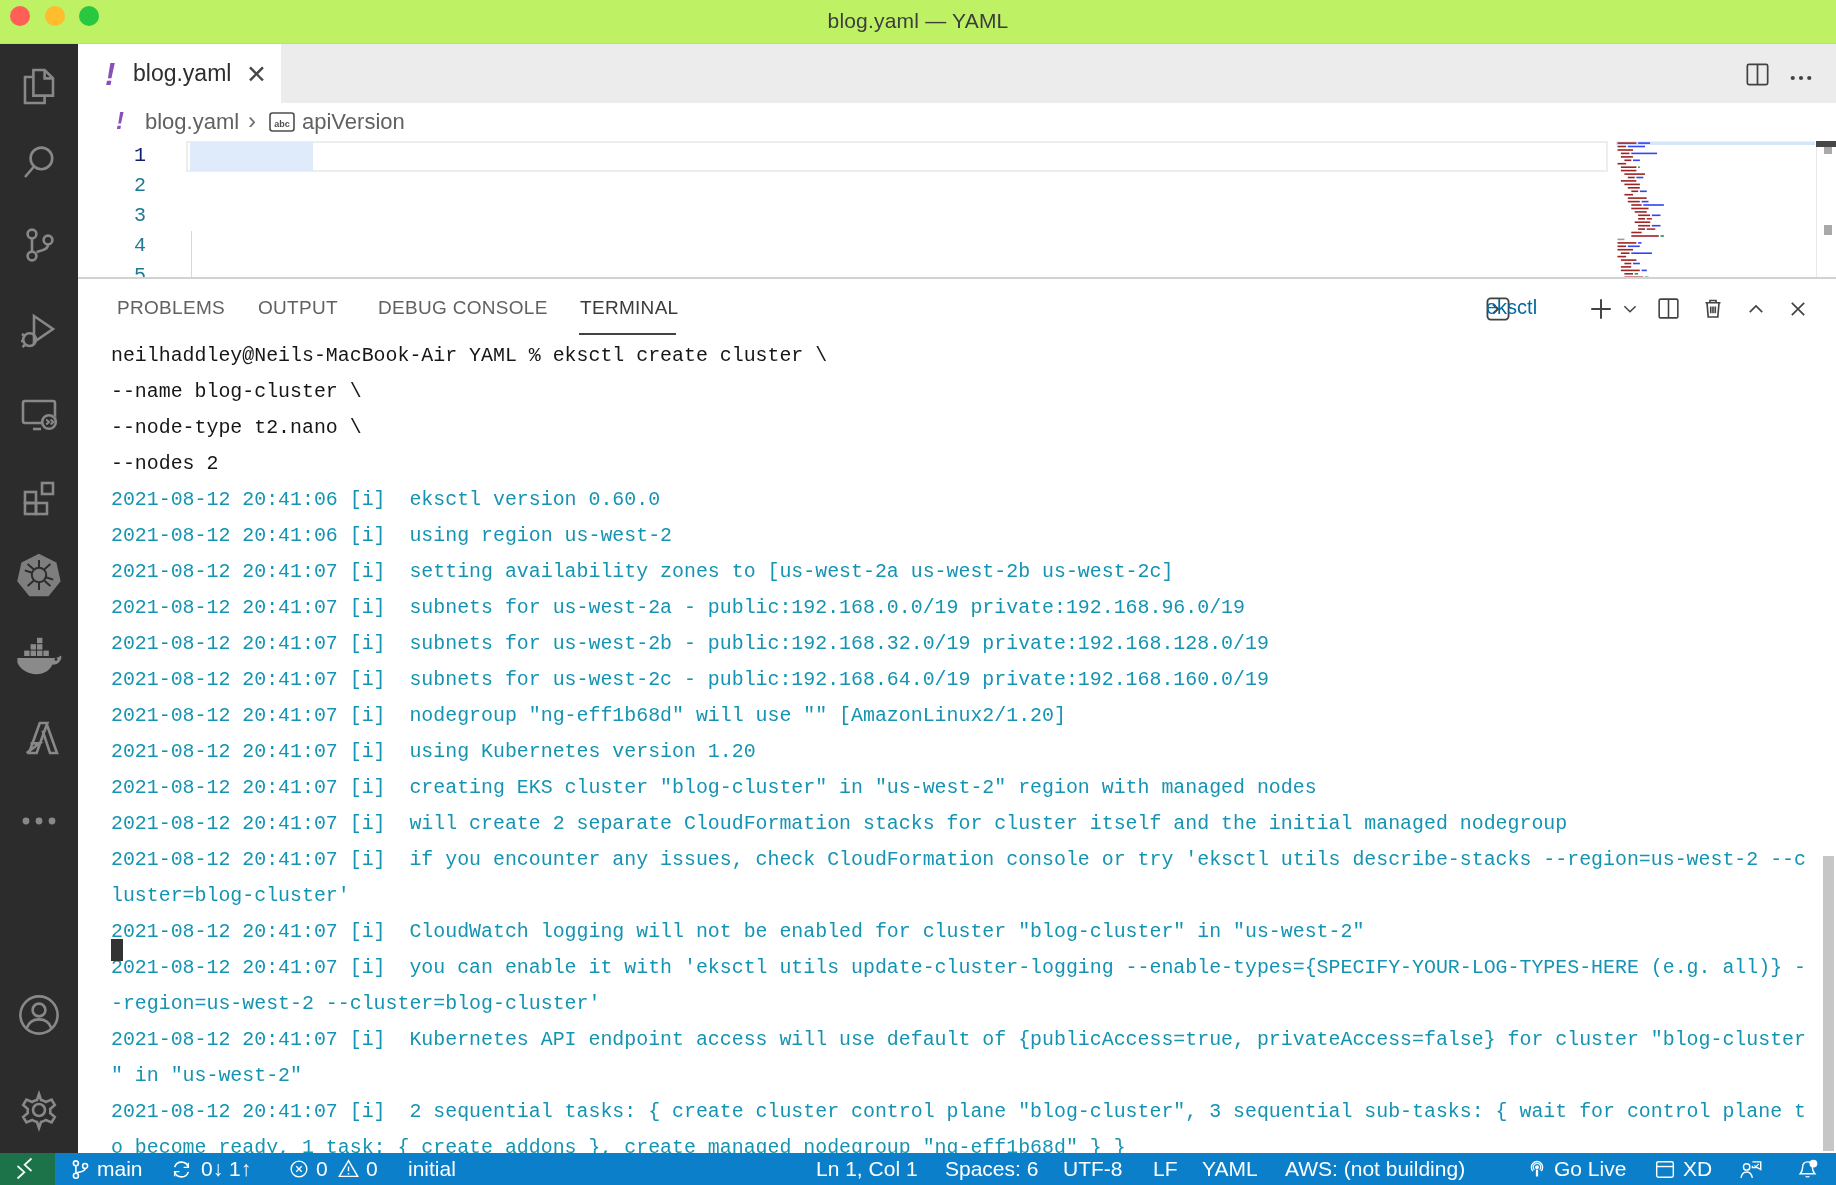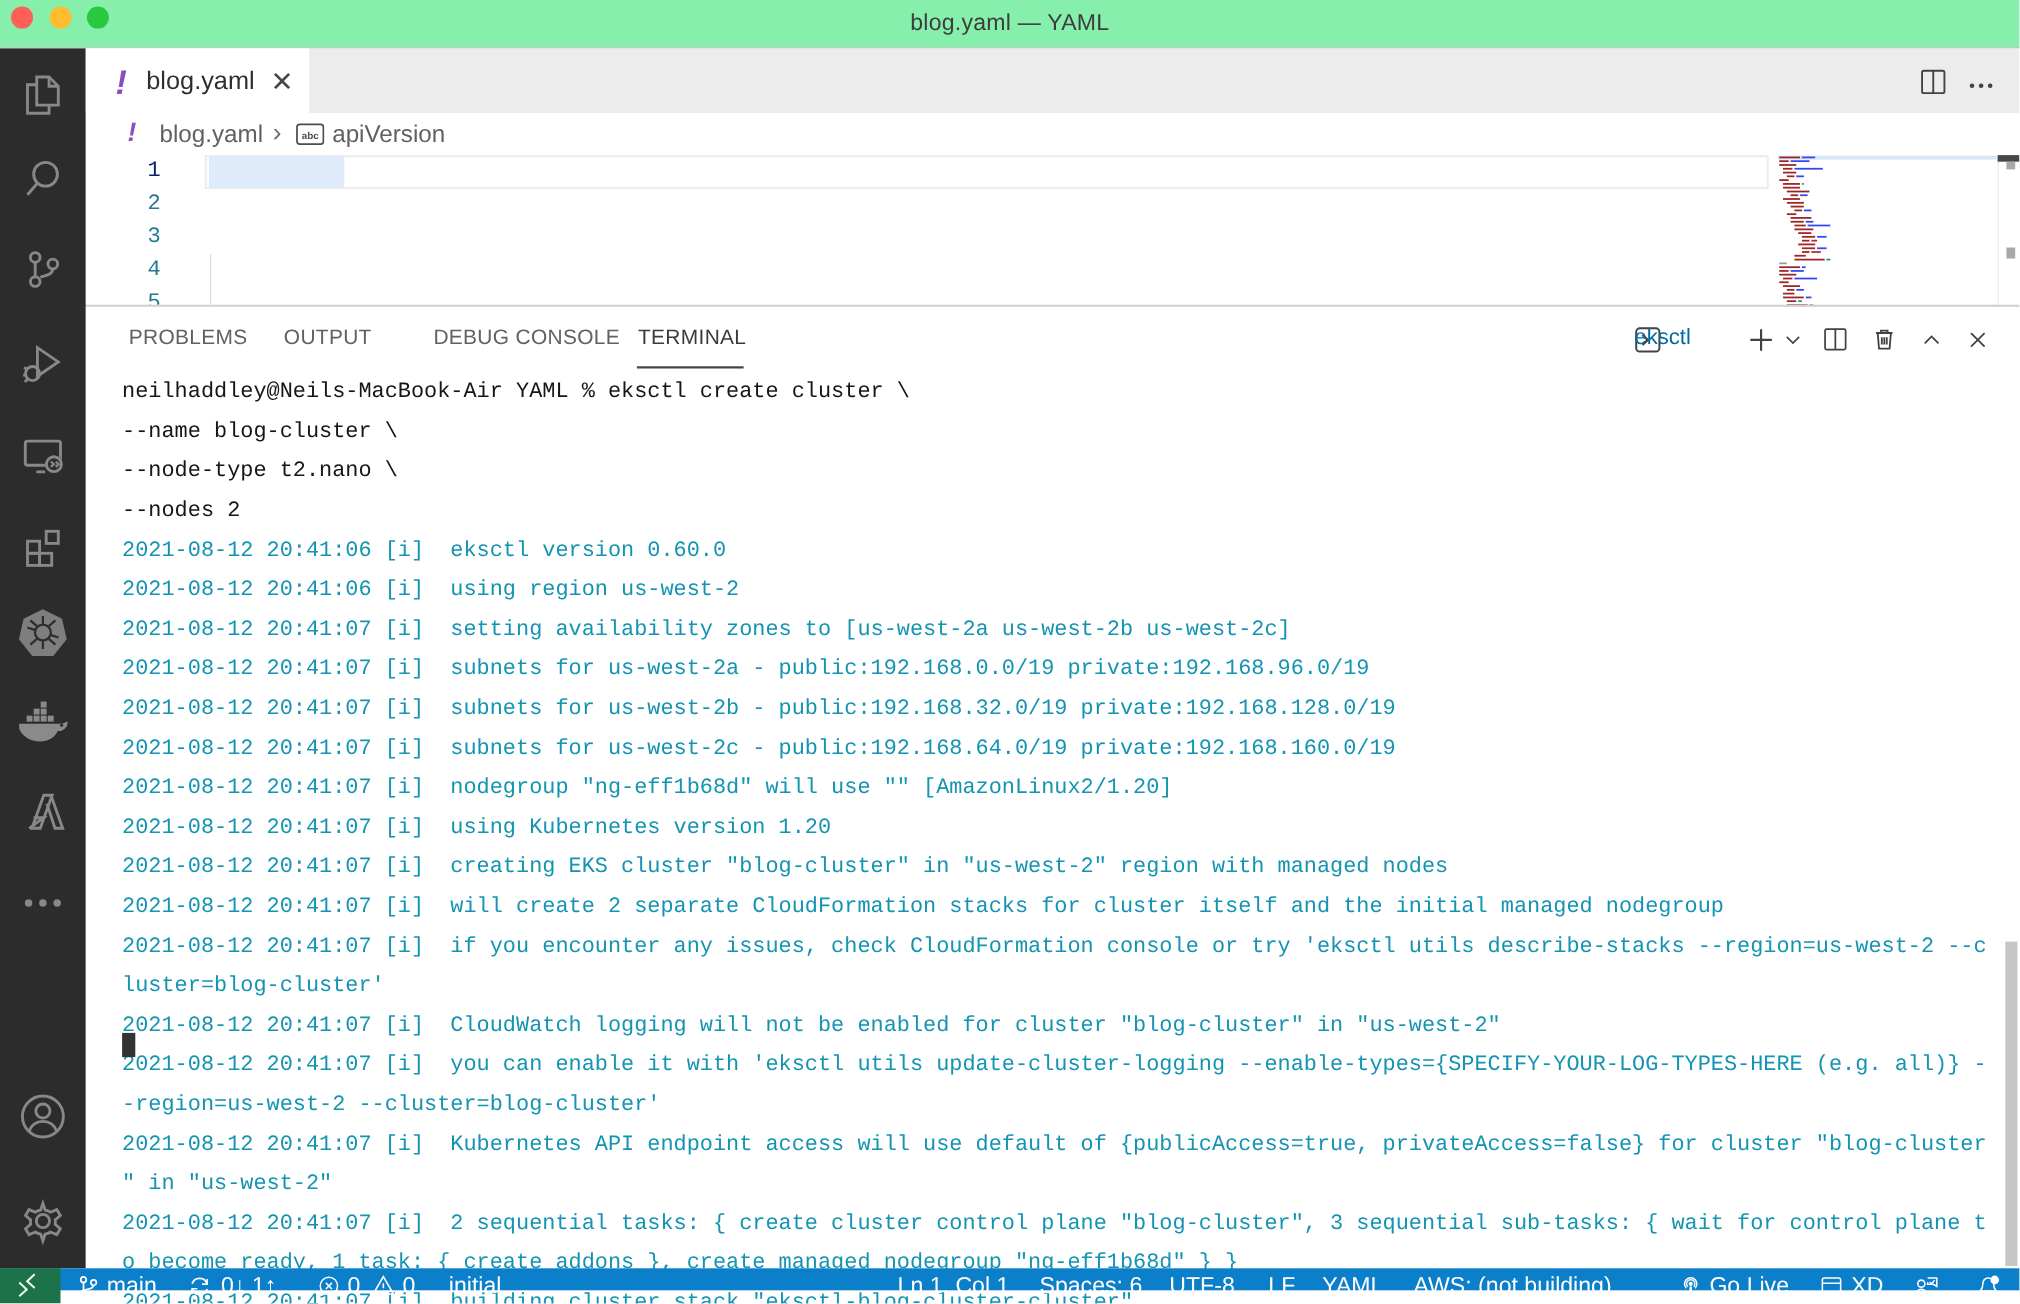--- a/index.html
+++ b/index.html
@@ -1,18 +1,18 @@
 <!DOCTYPE html>
 <html><head><meta charset="utf-8"><style>
 *{margin:0;padding:0;box-sizing:border-box}
 html,body{width:1836px;height:1185px;overflow:hidden;background:#fff}
 body{position:relative;font-family:"Liberation Sans",sans-serif}
 .abs{position:absolute}
 
-#titlebar{left:0;top:0;width:1836px;height:44px;background:#86efac;border-bottom:1px solid #c8c8c8}
+#titlebar{left:0;top:0;width:1836px;height:44px;background:#bef264;border-bottom:1px solid #c8c8c8}
 .tl{width:20px;height:20px;border-radius:50%;position:absolute;top:6px}
 #title{width:100%;text-align:center;font-size:21px;color:#3d3d3d;line-height:42px;letter-spacing:.2px}
 
 #actbar{left:0;top:44px;width:78px;height:1109px;background:#2c2c2c}
 .aicon{position:absolute;left:15px;width:48px;height:48px;color:#888888}
 
 #tabstrip{left:78px;top:44px;width:1758px;height:59px;background:#ececec}
 #tab1{position:absolute;left:0;top:0;width:203px;height:59px;background:#ffffff;}
 #tab1 .bang{position:absolute;left:27px;top:13px;font-size:31px;font-weight:700;font-style:italic;color:#8a4fbb}
 #tab1 .fn{position:absolute;left:55px;top:16px;font-size:23px;color:#2e2e2e}
@@ -31,21 +31,21 @@
 .curline{position:absolute;left:108px;top:0;width:1422px;height:31px;border:2px solid #ededed}
 .wordhl{position:absolute;left:112px;top:1px;width:123px;height:29px;background:#dfeafa}
 
 #divider{left:78px;top:277px;width:1758px;height:2px;background:#d2d2d2}
 #panel{left:78px;top:279px;width:1540px;height:874px;background:#fff}
 .ptab{position:absolute;top:18px;font-size:19px;color:#616161;letter-spacing:.3px}
 #term{position:absolute;left:33px;top:59px;font-size:19.9px;line-height:36px;white-space:pre;color:#1494b2}
 #term .tb{color:#161616}
 #cursor{position:absolute;left:33px;top:660px;width:12px;height:22px;background:#333}
 
-#status{left:0;top:1153px;width:1836px;height:20px;background:#0b7fc9;color:#fff;font-size:21px}
+#status{left:0;top:1153px;width:1836px;height:32px;background:#0b7fc9;color:#fff;font-size:21px}
 .sitem{position:absolute;top:0;line-height:32px;white-space:pre}
 </style></head><body>
 <div class="abs" id="titlebar">
   <div class="tl" style="left:10px;background:#ff5f57"></div>
   <div class="tl" style="left:45px;background:#febc2e"></div>
   <div class="tl" style="left:79px;background:#28c840"></div>
   <div id="title">blog.yaml — YAML</div>
 </div>
 
 <div class="abs" id="actbar">
@@ -223,21 +223,21 @@
   <div style="position:absolute;left:1738px;top:0;width:20px;height:6px;background:#474747"></div>
   <div style="position:absolute;left:1746px;top:6px;width:8px;height:7px;background:#a9a9a9"></div>
   <div style="position:absolute;left:1746px;top:84px;width:8px;height:10px;background:#a9a9a9"></div>
 </div>
 
 <div class="abs" id="divider"></div>
 
 <div class="abs" id="panel">
   <span class="ptab" style="left:39px">PROBLEMS</span>
   <span class="ptab" style="left:180px">OUTPUT</span>
-  <span class="ptab" style="left:316px">DEBUG CONSOLE</span>
+  <span class="ptab" style="left:300px">DEBUG CONSOLE</span>
   <span class="ptab" style="left:502px;color:#3b3b3b">TERMINAL</span>
   <div style="position:absolute;left:501px;top:54px;width:97px;height:2px;background:#424242"></div>
   <svg style="position:absolute;left:1407px;top:17px" width="26" height="26" viewBox="0 0 16 16" fill="none" stroke="#424242" stroke-width="1.1">
       <rect x="1.5" y="1.5" width="13" height="13" rx="2"></rect>
       <path d="M5 5.2 L8 8 L5 10.8" stroke-width="1.3"></path>
     </svg>
     <span style="position:absolute;left:1408px;top:17px;font-size:20px;color:#0369a1">eksctl</span>
     <svg style="position:absolute;left:1510px;top:17px" width="26" height="26" viewBox="0 0 16 16" stroke="#424242" stroke-width="1.2" fill="none">
       <path d="M8 2 V14 M2 8 H14"></path>
     </svg>

